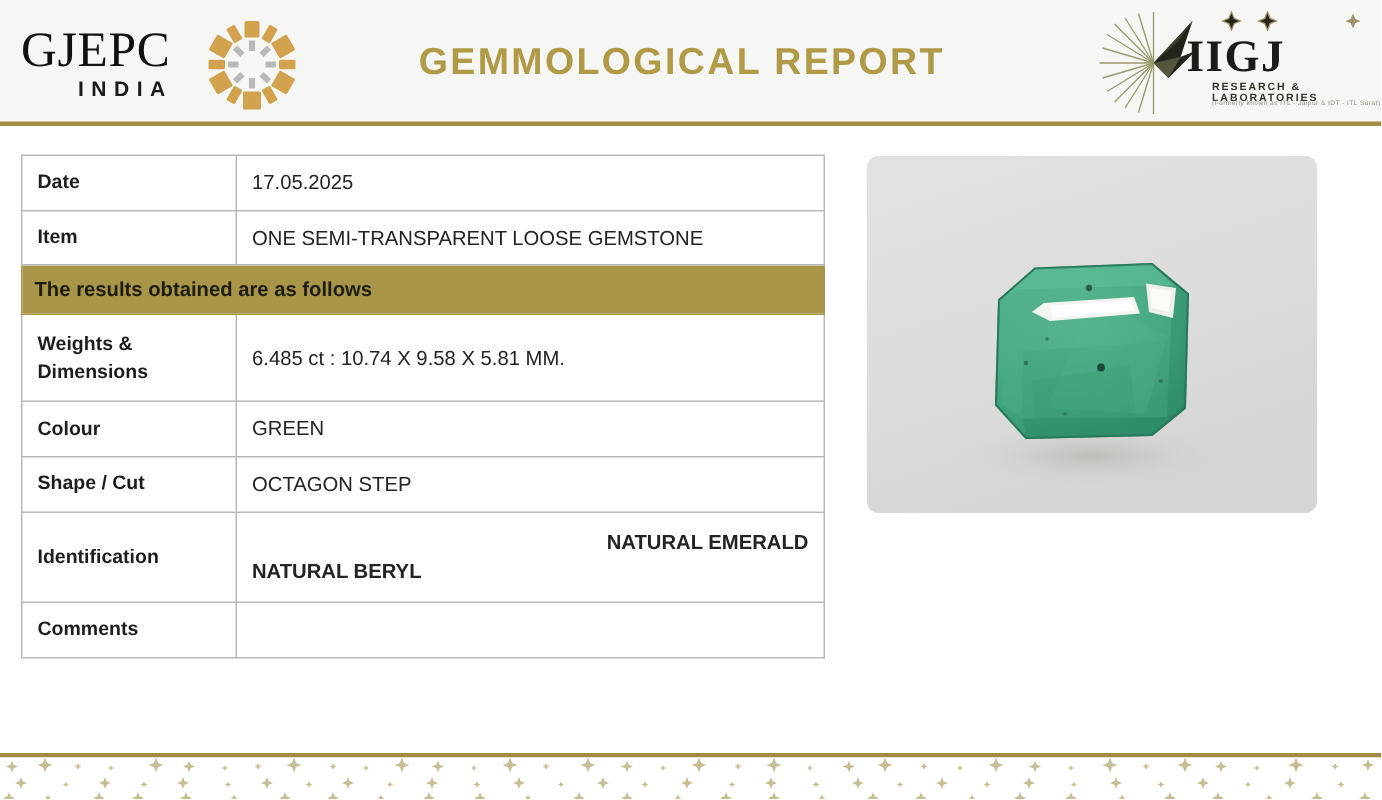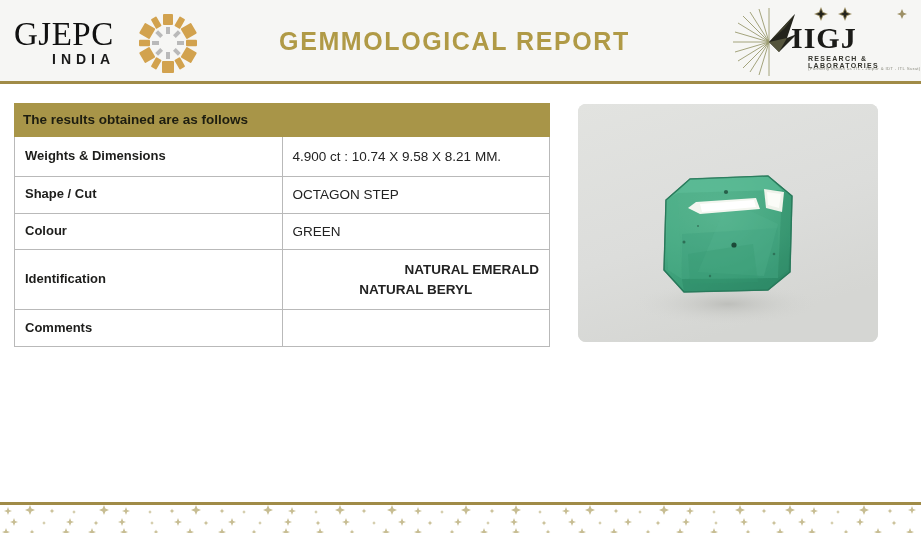--- a/index.html
+++ b/index.html
@@ -308,40 +308,48 @@
         </svg>
       </div>
       <div class="iigj-word">IIGJ</div>
       <div class="iigj-sub">RESEARCH &amp; LABORATORIES</div>
       <div class="iigj-fine">(Formerly known as ITL - Jaipur &amp; IDT - ITL Surat)</div>
     </div>
   </div>
 
   <table class="report-table">
     <tbody>
+      <tr>
+        <td class="label">Date</td>
+        <td class="value">17.05.2025</td>
+      </tr>
+      <tr>
+        <td class="label">Item</td>
+        <td class="value">ONE SEMI-TRANSPARENT LOOSE GEMSTONE</td>
+      </tr>
       <tr class="banner-row">
         <td colspan="2">The results obtained are as follows</td>
       </tr>
       <tr class="row-two-line">
         <td class="label">Weights &amp; Dimensions</td>
-        <td class="value">4.900 ct : 10.74 X 9.58 X 8.21 MM.</td>
+        <td class="value">6.485 ct : 10.74 X 9.58 X 5.81 MM.</td>
+      </tr>
+      <tr>
+        <td class="label">Colour</td>
+        <td class="value">GREEN</td>
       </tr>
       <tr>
         <td class="label">Shape / Cut</td>
         <td class="value">OCTAGON STEP</td>
       </tr>
-      <tr>
-        <td class="label">Colour</td>
-        <td class="value">GREEN</td>
-      </tr>
       <tr class="row-two-line">
         <td class="label">Identification</td>
         <td class="value">
           <div style="font-weight:bold;text-align:right;">NATURAL EMERALD</div>
-          <div style="font-weight:bold;text-align:center;">NATURAL BERYL</div>
+          <div style="font-weight:bold;">NATURAL BERYL</div>
         </td>
       </tr>
       <tr>
         <td class="label">Comments</td>
         <td class="value empty-cell"></td>
       </tr>
     </tbody>
   </table>
 
   <div class="gem-photo">

